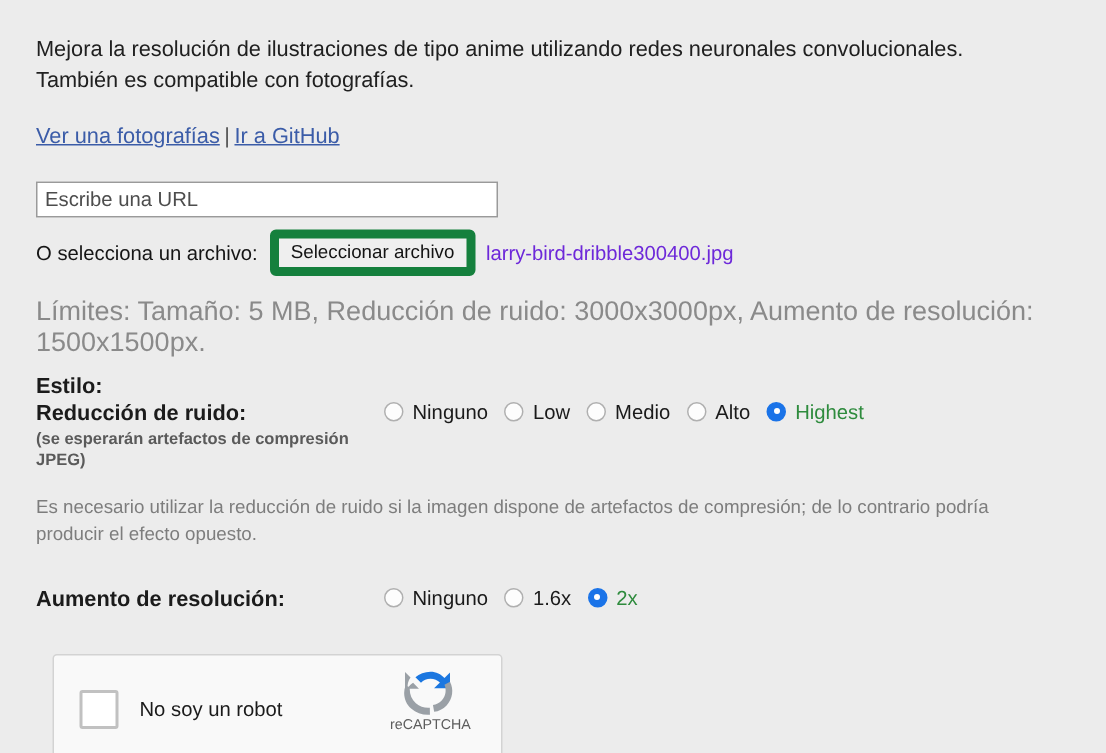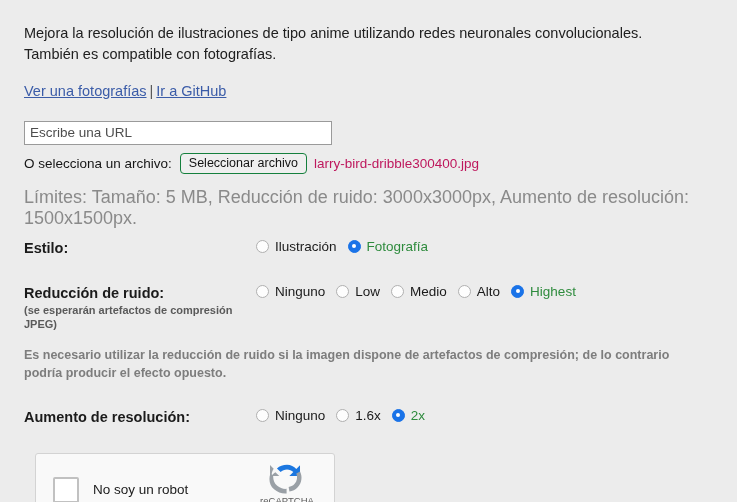--- a/index.html
+++ b/index.html
@@ -95,27 +95,27 @@
     font-size: 13.5px;
     color: #151515;
   }
   .file-line-label { font-weight: normal; }
   .file-btn {
     margin: 0 7px 0 8px;
     font-family: "Liberation Sans", sans-serif;
     font-size: 12.5px;
     color: #131313;
     background: #efefef;
-    border: 1px solid #15803d;
+    border: 6px solid #15803d;
     border-radius: 4px;
     padding: 2px 8px 3px;
     line-height: 14px;
     cursor: default;
   }
-  .file-name { font-size: 13.5px; color: #be185d; }
+  .file-name { font-size: 13.5px; color: #6d28d9; }
 
   .limits {
     margin-top: 13px;
     font-size: 18px;
     color: #8a8a8a;
   }
 
   
   .radio-group {
     display: flex;
@@ -156,29 +156,28 @@
     width: 4px;
     height: 4px;
     margin-left: -2px;
     margin-top: -2px;
     border-radius: 50%;
     background: #ffffff;
   }
   .radio-opt.selected .radio-label { color: #2e8b3d; }
 
   .style-row { margin-top: 9px; }
-  .noise-row { margin-top: 27px; }
+  .noise-row { }
 
   .note {
     margin-top: 15px;
     font-size: 12.5px;
     line-height: 18px;
     color: #7d7d7d;
     max-width: 672px;
-    font-weight: bold;
   }
 
   .scale-row { margin-top: 25px; }
 
   
   .recaptcha {
     margin-top: 28px;
     margin-left: 11px;
     width: 300px;
     height: 74px;
@@ -245,30 +244,20 @@
         <button class="file-btn">Seleccionar archivo</button>
         <span class="file-name">larry-bird-dribble300400.jpg</span>
       </div>
     </div>
   </div>
 
   <div class="limits">Límites: Tamaño: 5 MB, Reducción de ruido: 3000x3000px, Aumento de resolución: 1500x1500px.</div>
 
   <div class="row style-row">
     <div class="row-label">Estilo:</div>
-    <div class="row-field radio-group">
-      <label class="radio-opt">
-        <span class="radio-dot"></span>
-        <span class="radio-label">Ilustración</span>
-      </label>
-      <label class="radio-opt selected">
-        <span class="radio-dot checked"></span>
-        <span class="radio-label">Fotografía</span>
-      </label>
-    </div>
   </div>
 
   <div class="row noise-row">
     <div class="row-label">
       <div>Reducción de ruido:</div>
       <div class="row-sub">(se esperarán artefactos de compresión JPEG)</div>
     </div>
     <div class="row-field radio-group">
       <label class="radio-opt">
         <span class="radio-dot"></span>

